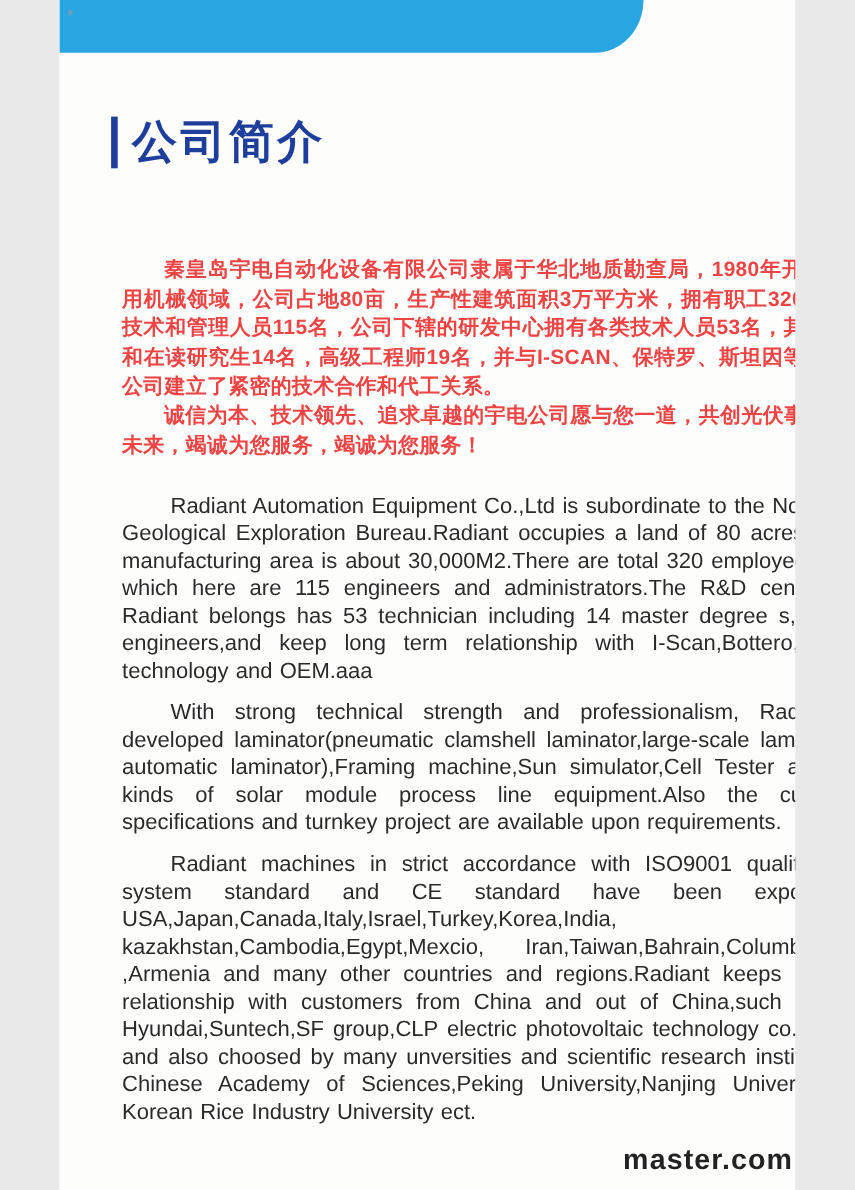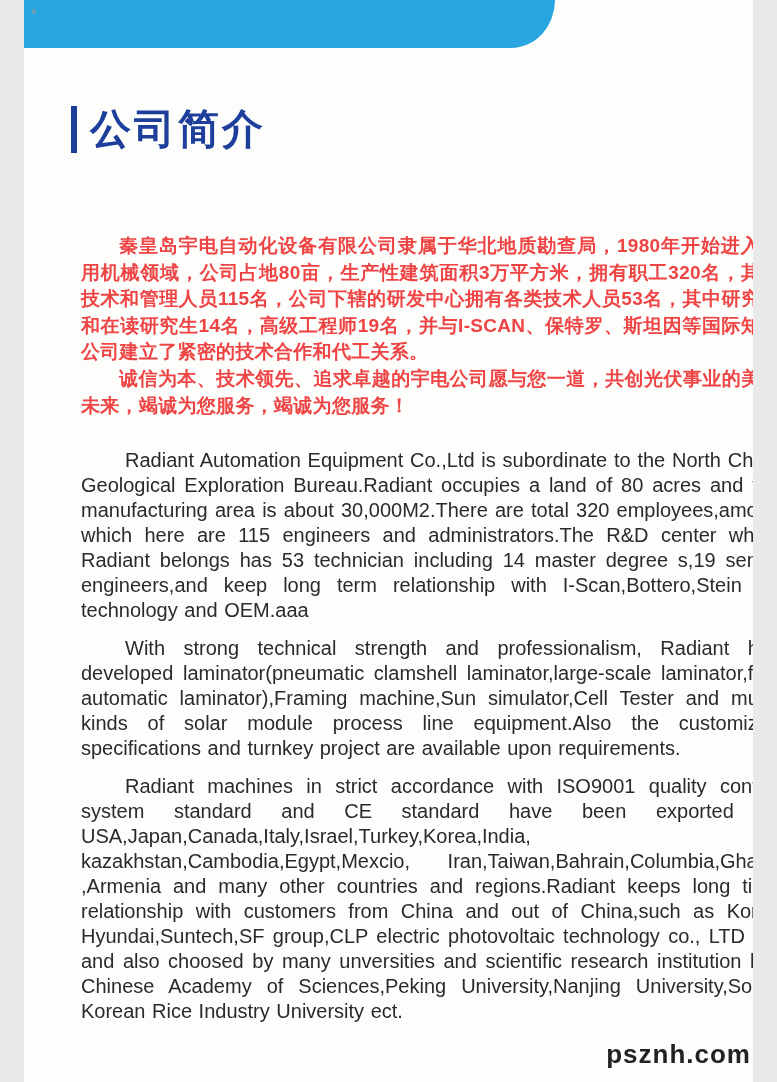--- a/index.html
+++ b/index.html
@@ -1,18 +1,18 @@
 <!DOCTYPE html>
 <html><head>
 <meta charset="utf-8">
 <style>
   html, body { margin: 0; padding: 0; background: #e9e9e9; }
   .page {
     position: relative;
-    width: 729px;
+    width: 669px;
     height: 1082px;
     margin: 0 auto;
     background: #fdfdfc;
     overflow: hidden;
     font-family: "Liberation Sans", sans-serif;
   }
   
   .banner {
     position: absolute;
     top: 0; left: 0;
@@ -118,15 +118,15 @@
       <p>诚信为本、技术领先、追求卓越的宇电公司愿与您一道，共创光伏事业的美好未来，竭诚为您服务，竭诚为您服务！</p>
     </div>
     <div class="en-section">
       <p>Radiant Automation Equipment Co.,Ltd is subordinate to the North China Geological Exploration Bureau.Radiant occupies a land of 80 acres and the manufacturing area is about 30,000M2.There are total 320 employees,among which here are 115 engineers and administrators.The R&amp;D center which Radiant belongs has 53 technician including 14 master degree s,19 senior engineers,and keep long term relationship with I-Scan,Bottero,Stein on technology and OEM.aaa</p>
       <p>With strong technical strength and professionalism, Radiant has developed laminator(pneumatic clamshell laminator,large-scale laminator,full-automatic laminator),Framing machine,Sun simulator,Cell Tester and multi-kinds of solar module process line equipment.Also the customized specifications and turnkey project are available upon requirements.</p>
       <p>Radiant machines  in strict accordance with ISO9001 quality control system standard and CE standard have been exported to  USA,Japan,Canada,Italy,Israel,Turkey,Korea,India,  kazakhstan,Cambodia,Egypt,Mexcio, Iran,Taiwan,Bahrain,Columbia,Ghana ,Armenia and many other countries and regions.Radiant keeps long time relationship with customers from China and out of China,such as Korea Hyundai,Suntech,SF group,CLP electric photovoltaic technology co., LTD etc and also choosed by many unversities and scientific research institution like Chinese Academy of Sciences,Peking University,Nanjing University,South Korean Rice Industry University ect.</p>
 
     </div>
   </div>
 
-  <div class="watermark">psznh.com</div>
+  <div class="watermark">master.com</div>
 
 </div>
 
 </body></html>

